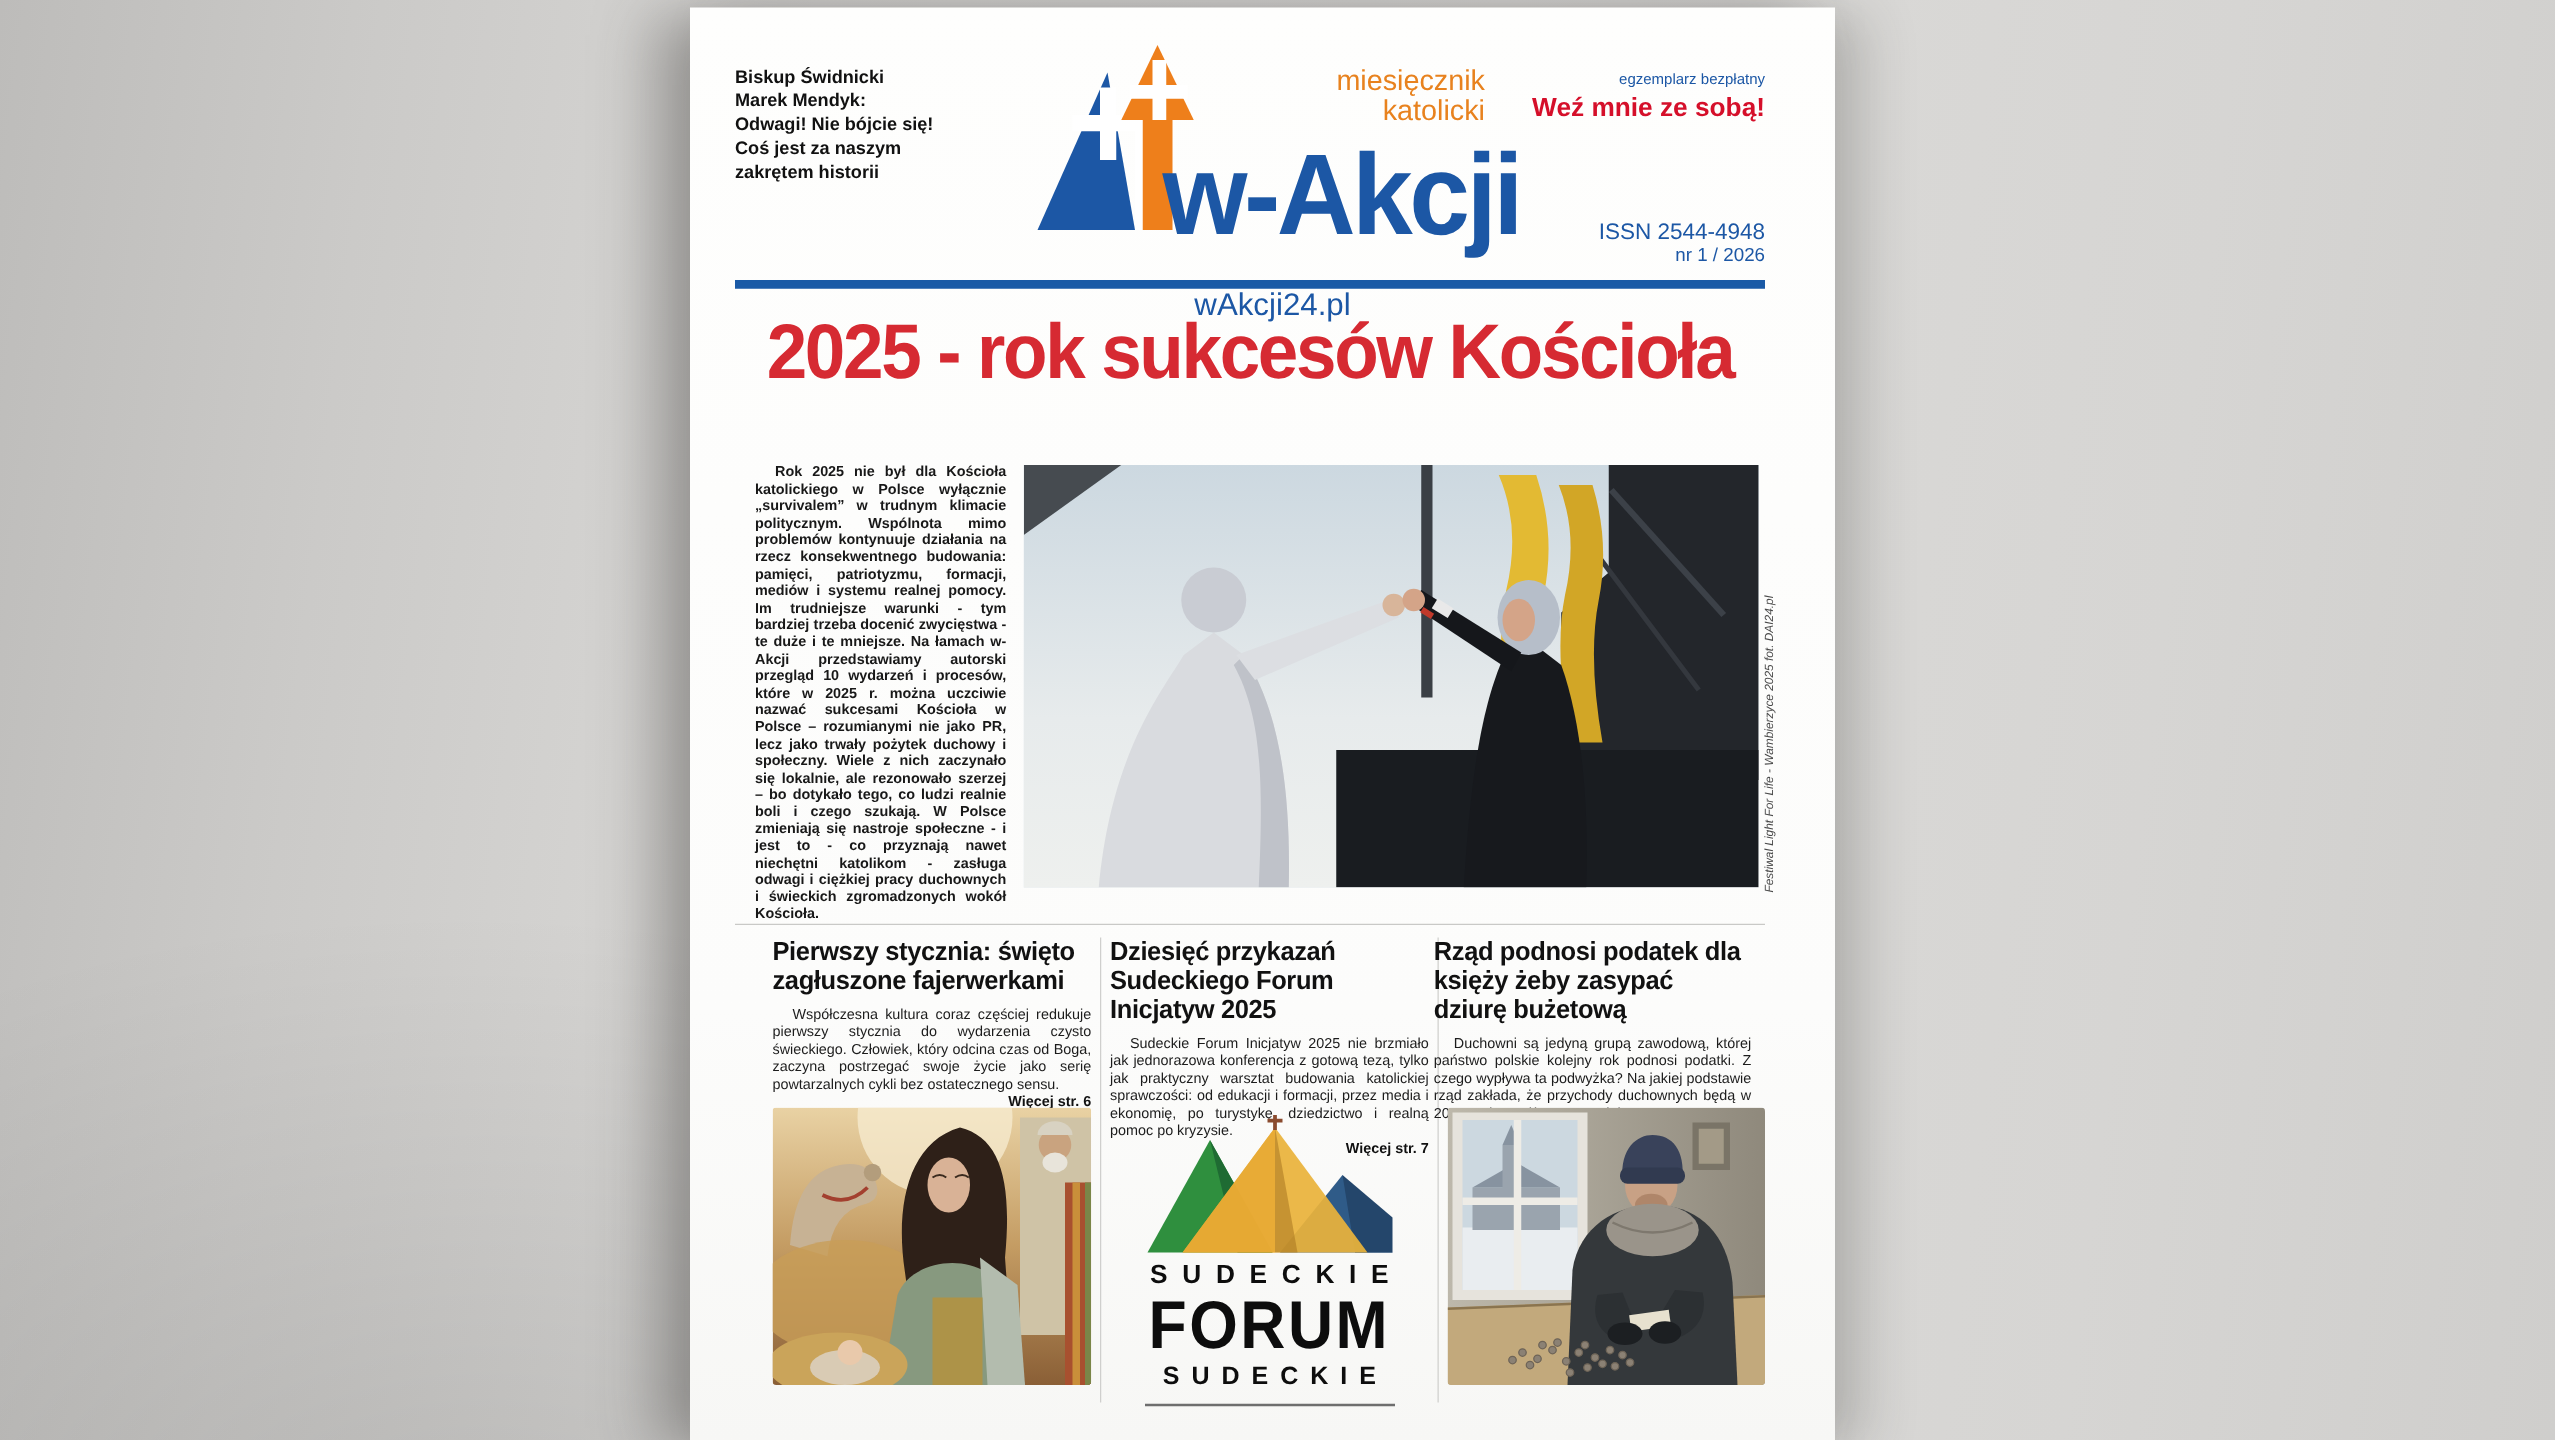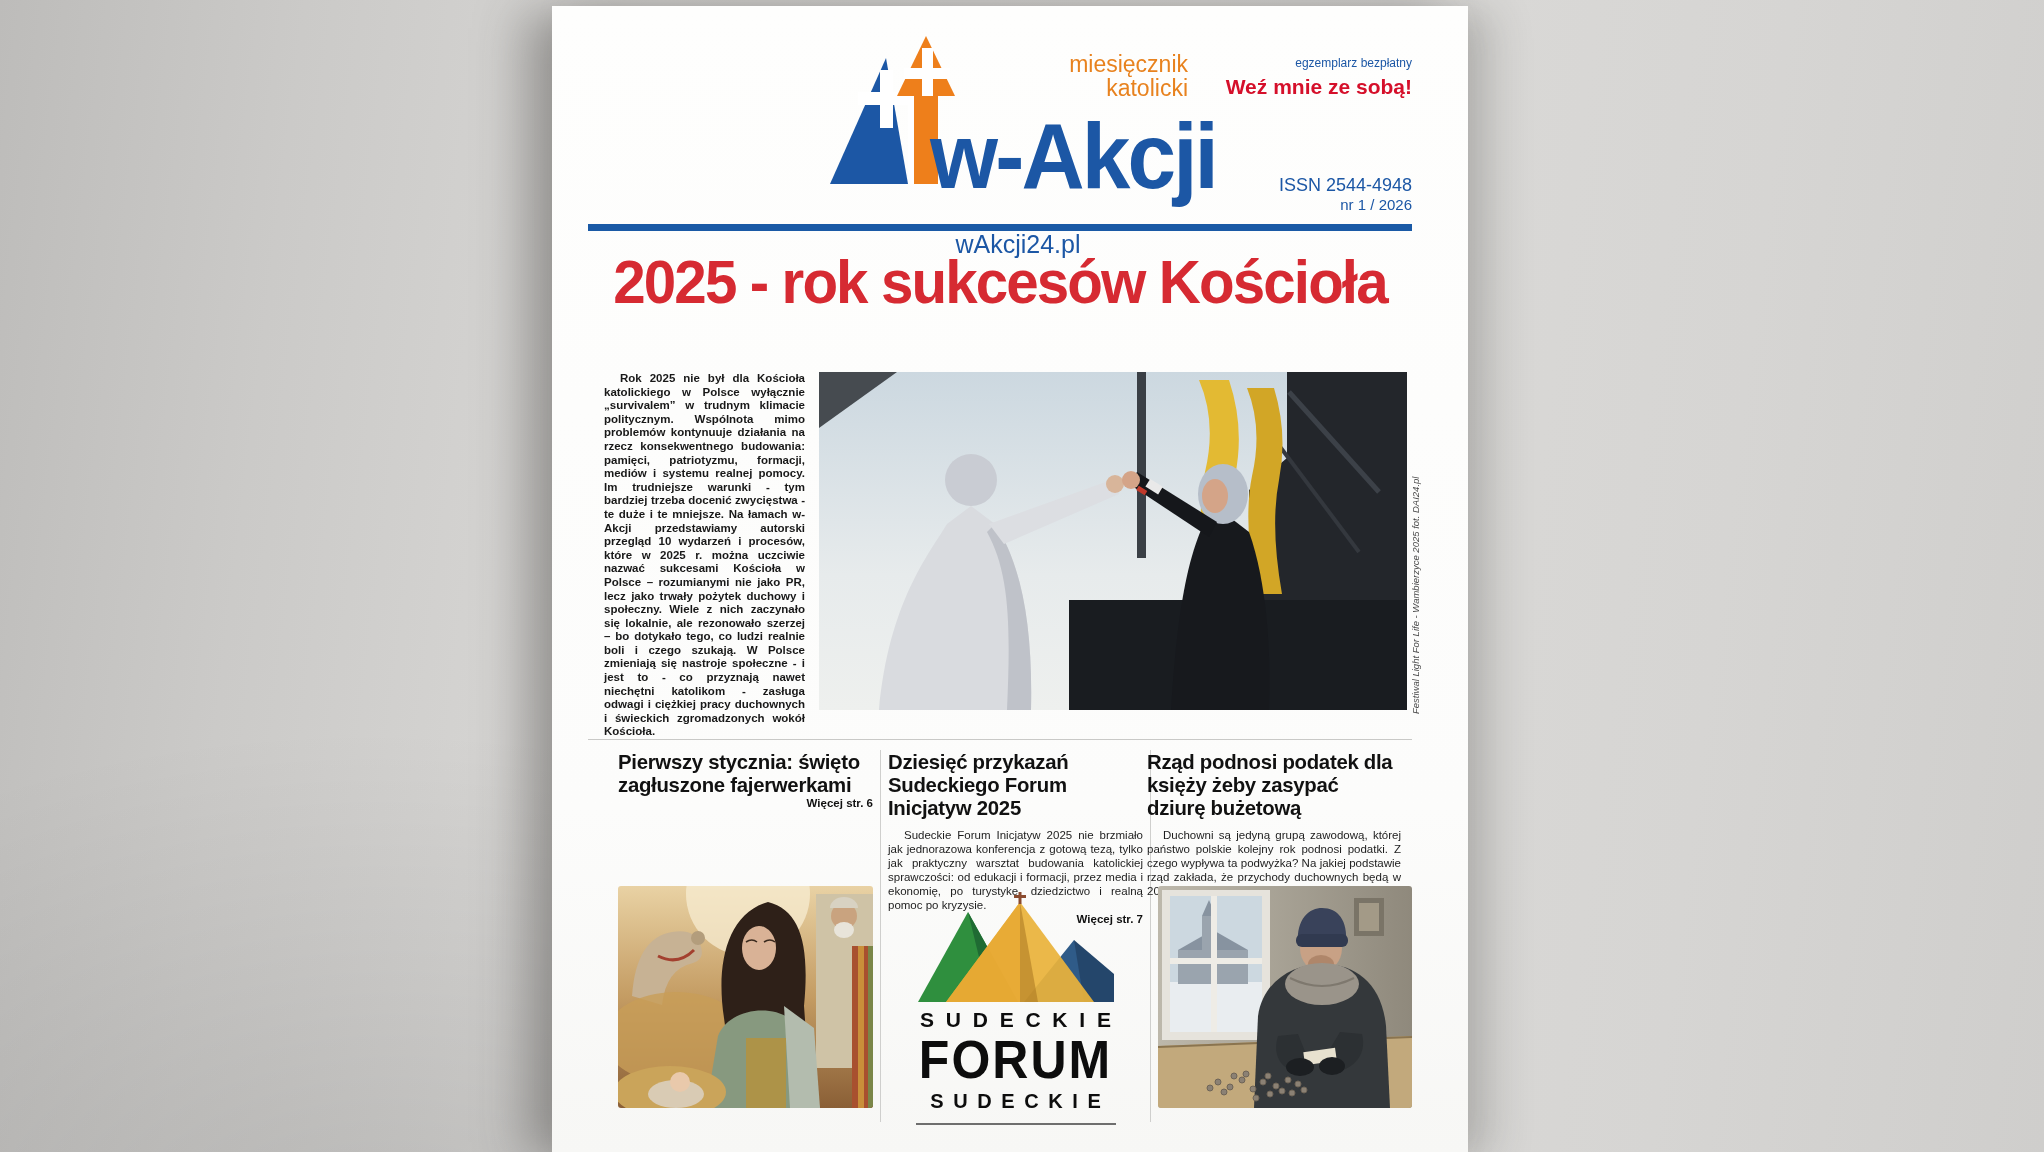--- a/index.html
+++ b/index.html
@@ -60,20 +60,27 @@
   .forum-l2{font-size:50px;font-weight:bold;letter-spacing:2px;color:#0d0d0d;line-height:52px;transform:scaleY(1.08);transform-origin:center top;}
   .forum-l3{font-size:20px;font-weight:bold;letter-spacing:.48em;text-indent:.48em;color:#0d0d0d;margin-top:6px;}
   .forum-underline{width:200px;height:2px;background:#6e6e6e;margin:10px auto 0 auto;}
 </style>
 </head>
 <body>
 
 <div class="canvas">
   <div class="paper">
 
+    <div class="abs kicker">
+      <div>Biskup Świdnicki</div>
+      <div>Marek Mendyk:</div>
+      <div>Odwagi! Nie bójcie się!</div>
+      <div>Coś jest za naszym</div>
+      <div>zakrętem historii</div>
+    </div>
 
     <svg class="abs logo-mark" width="130" height="152" viewBox="0 0 130 152">
       <polygon points="2,150 58,24 80,150" fill="#1c57a5"></polygon>
       <rect x="52" y="36" width="13" height="58" fill="#ffffff"></rect>
       <rect x="30" y="58" width="56" height="13" fill="#ffffff"></rect>
       <polygon points="98,2 127,62 69,62" fill="#ee7f1b"></polygon>
       <rect x="86" y="62" width="24" height="88" fill="#ee7f1b"></rect>
       <rect x="80" y="62" width="6" height="88" fill="#ffffff"></rect>
       <rect x="94" y="14" width="11" height="48" fill="#ffffff"></rect>
       <rect x="76" y="34" width="46" height="11" fill="#ffffff"></rect>
@@ -138,20 +145,21 @@
 
     <div class="abs photo-credit">Festiwal Light For Life - Wambierzyce 2025 fot. DAI24.pl</div>
 
     <div class="abs section-divider"></div>
 
     <div class="abs vdiv d1"></div>
     <div class="abs vdiv d2"></div>
 
     <div class="abs col c1">
       <div class="col-head">Pierwszy stycznia: święto zagłuszone fajerwerkami</div>
+      <div class="col-body">Współczesna kultura coraz częściej redukuje pierwszy stycznia do wydarzenia czysto świeckiego. Człowiek, który odcina czas od Boga, zaczyna postrzegać swoje życie jako serię powtarzalnych cykli bez ostatecznego sensu.</div>
       <div class="col-more">Więcej str. 6</div>
     </div>
 
     <div class="abs col c2">
       <div class="col-head">Dziesięć przykazań Sudeckiego Forum Inicjatyw 2025</div>
       <div class="col-body">Sudeckie Forum Inicjatyw 2025 nie brzmiało jak jednorazowa konferencja z gotową tezą, tylko jak praktyczny warsztat budowania katolickiej sprawczości: od edukacji i formacji, przez media i ekonomię, po turystykę, dziedzictwo i realną pomoc po kryzysie.</div>
       <div class="col-more">Więcej str. 7</div>
     </div>
 
     <div class="abs col c3">

